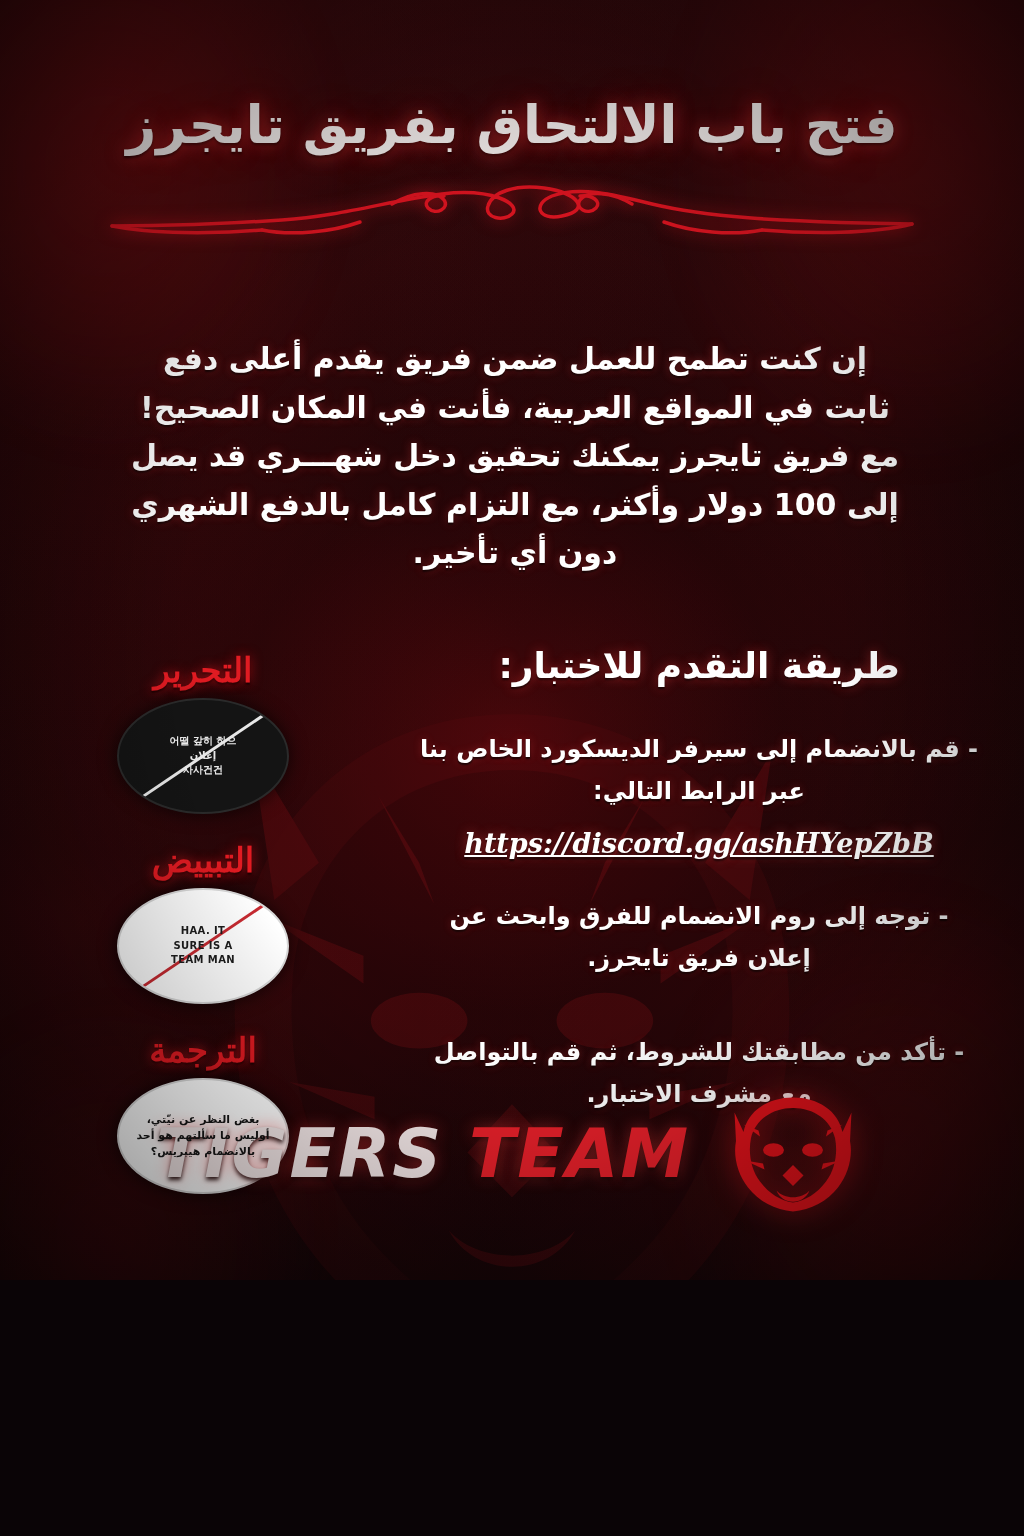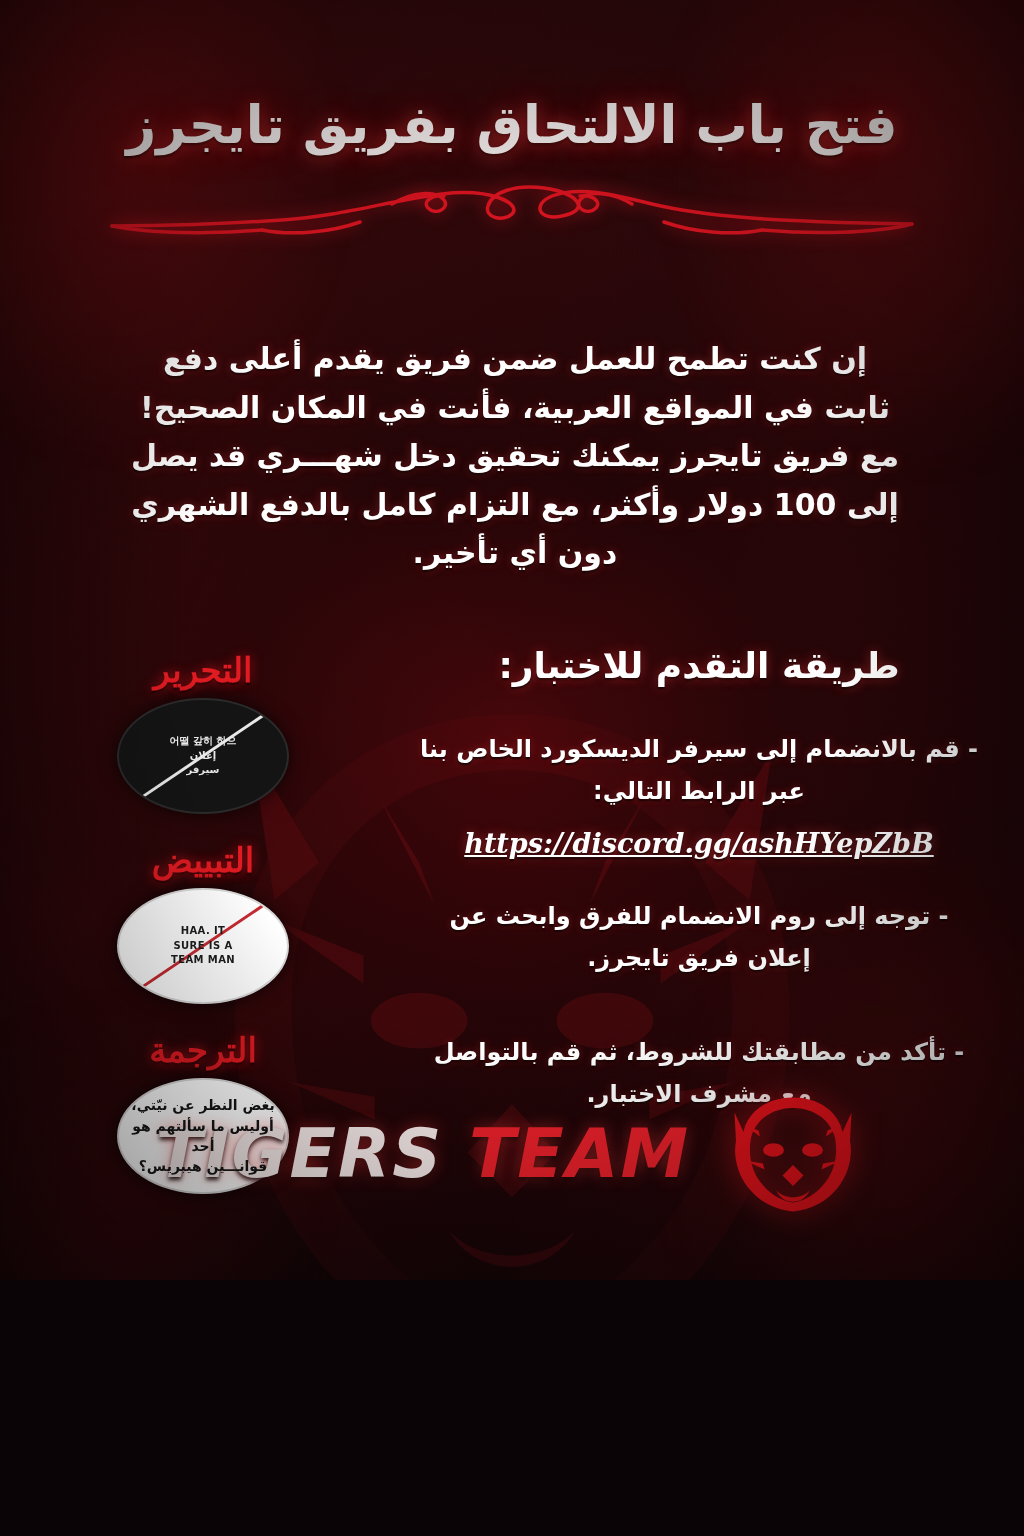--- a/index.html
+++ b/index.html
@@ -107,21 +107,21 @@
   }
   .bubble.dark{background:#141414;border-color:#2a2a2a;}
   .bubble .slash{
     position:absolute;left:50%;top:50%;width:190px;height:3px;
     background:#c41f26;transform:translate(-50%,-50%) rotate(-34deg);
     opacity:.95;
   }
   .bubble .slash.white{background:#f3f3f3;}
   .bubble-text{
     position:relative;z-index:2;
-    font-size:14px;line-height:1.45;font-weight:bold;text-align:center;
+    font-size:11px;line-height:1.45;font-weight:bold;text-align:center;
     padding:0 10px;color:#111;
   }
   .bubble.dark .bubble-text{color:#e9e9e9;font-size:10px;}
   .bubble-text.kr{color:#d9606a;}
   .bubble-text.en{color:#1a1a1a;font-size:10px;letter-spacing:.4px;}
   .bubble-text .ar-line{display:block;}
 
   
   .footer{
     position:absolute;bottom:52px;left:0;right:0;
@@ -208,21 +208,21 @@
 
   <div class="roles">
 
     <div class="role">
       <div class="role-label">التحرير</div>
       <div class="bubble dark">
         <div class="slash white"></div>
         <div class="bubble-text kr">
           <span class="ar-line">어떨 갚히 하으</span>
           <span class="ar-line">إعلان</span>
-          <span class="ar-line">سيرفر</span>
+          <span class="ar-line">사사건건</span>
         </div>
       </div>
     </div>
 
     <div class="role">
       <div class="role-label">التبييض</div>
       <div class="bubble">
         <div class="slash"></div>
         <div class="bubble-text en">
           <span class="ar-line">HAA. IT</span>
@@ -231,21 +231,21 @@
         </div>
       </div>
     </div>
 
     <div class="role">
       <div class="role-label">الترجمة</div>
       <div class="bubble">
         <div class="bubble-text">
           <span class="ar-line">بغض النظر عن نيّتي،</span>
           <span class="ar-line">أوليس ما سألتهم هو أحد</span>
-          <span class="ar-line">قوانـــين هيبريس؟</span>
+          <span class="ar-line">بالانضمام هيبريس؟</span>
         </div>
       </div>
     </div>
 
   </div>
 
   <div class="footer">
     <div class="tiger-logo">
       <svg viewBox="0 0 200 200" xmlns="http://www.w3.org/2000/svg">
         <g fill="#e0121a">

